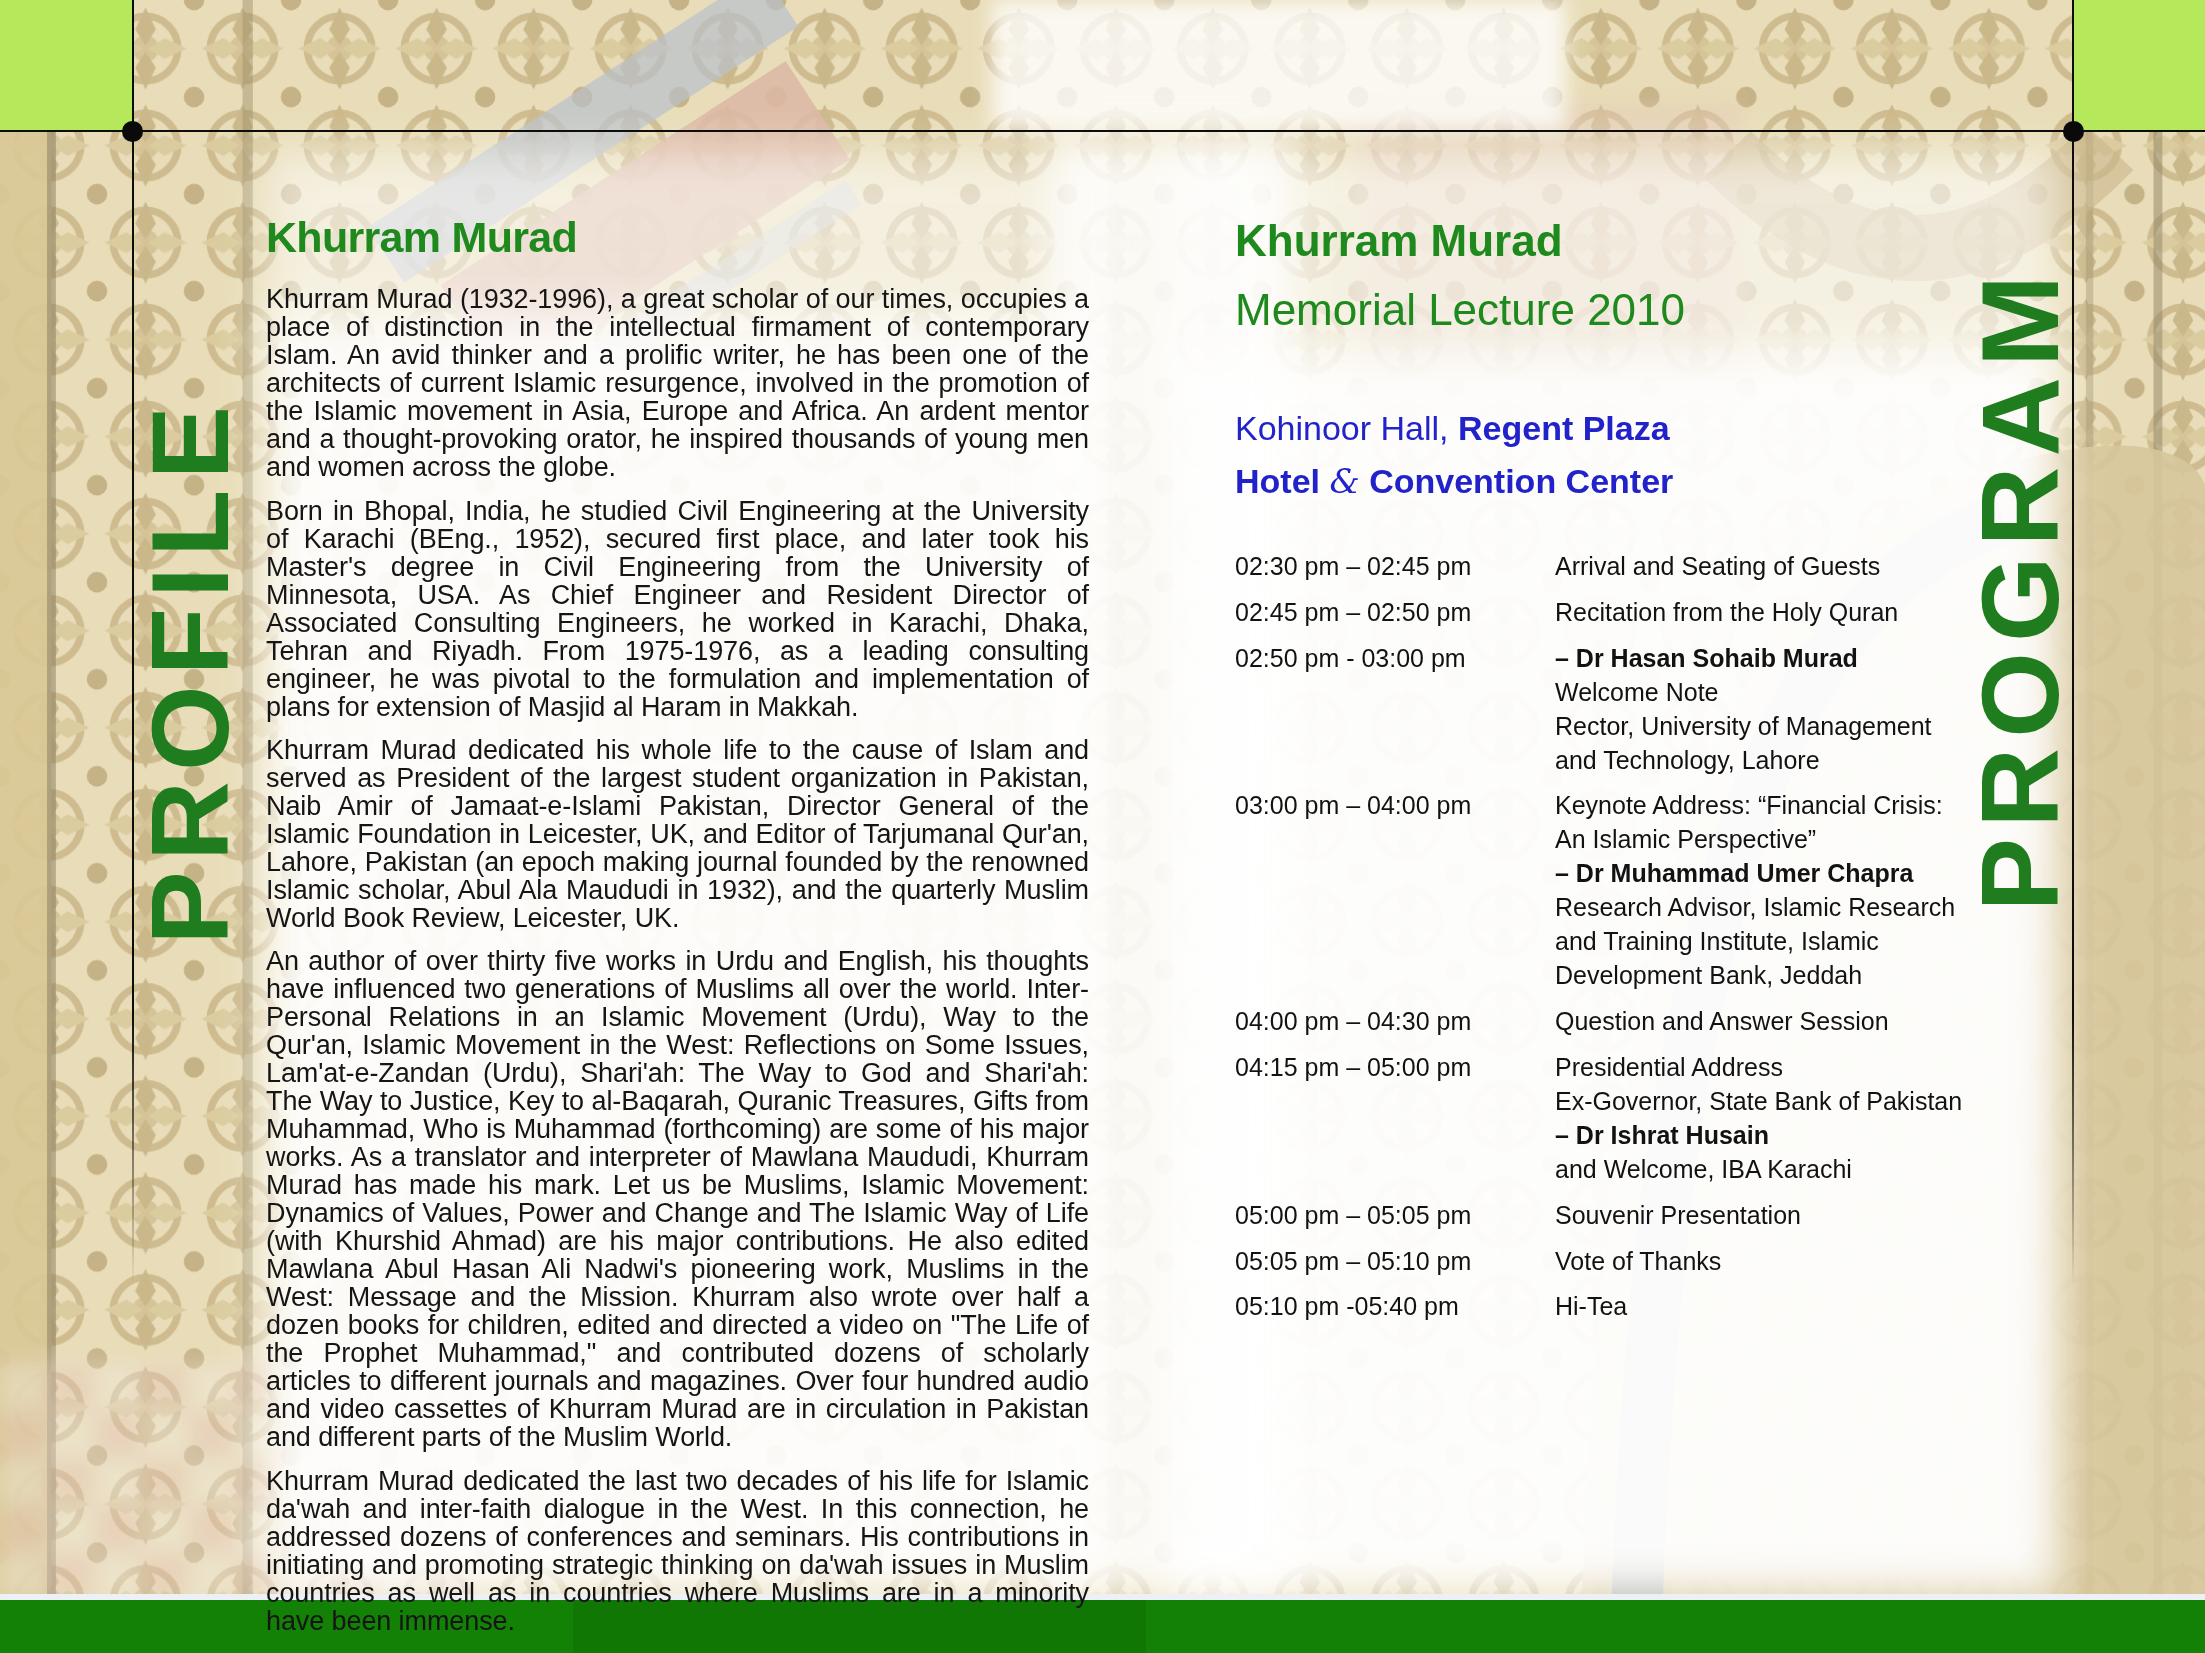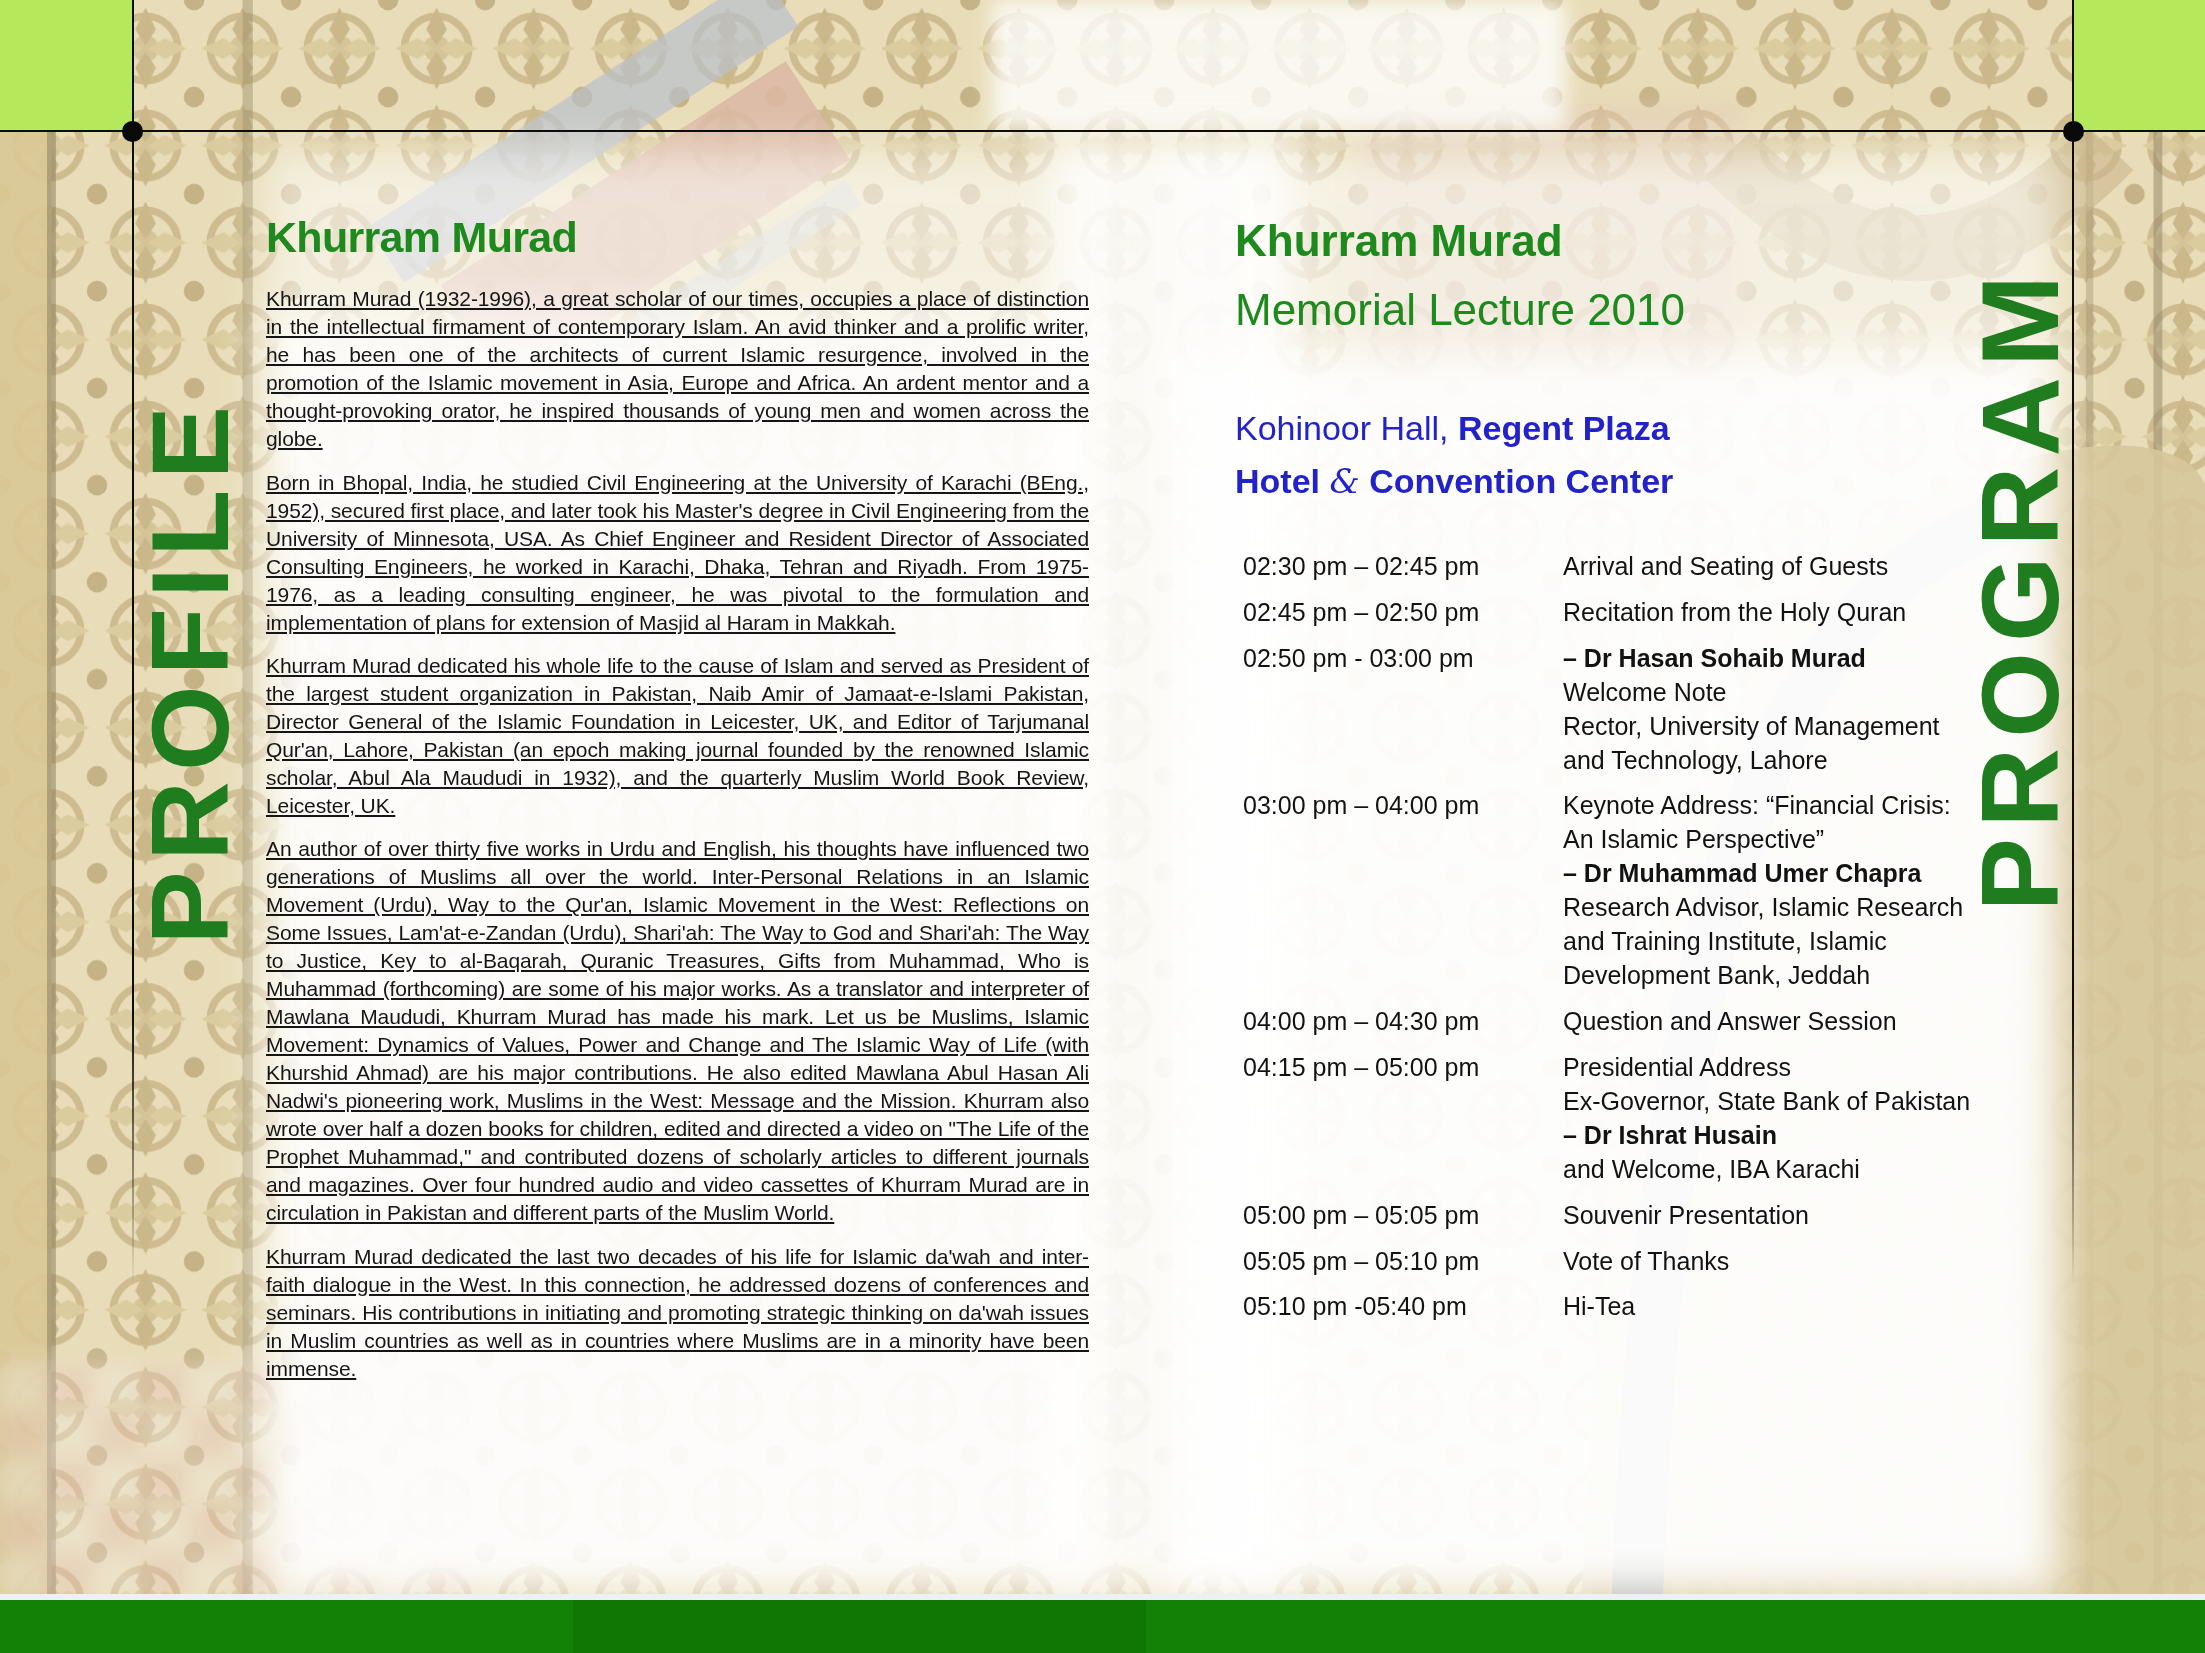--- a/index.html
+++ b/index.html
@@ -33,31 +33,31 @@
   .vlabel.profile{left:190px;top:670px;}
   .vlabel.program{left:2020px;top:588px;}
   
   .left-col{position:absolute;left:266px;top:215px;width:823px;z-index:6;}
   .left-heading{
     color:var(--title-green,#1e8a1e);font-size:43px;font-weight:bold;
     letter-spacing:-0.7px;margin:0 0 25px 0;line-height:1.05;
   }
   .body-par{
     margin:0 0 15.4px 0;text-align:justify;color:var(--body-text,#151515);
-    font-size:21px;line-height:28px;letter-spacing:-0.1px;text-decoration:underline;
+    font-size:27px;line-height:28px;letter-spacing:-0.1px;
   }
   
   .right-col{position:absolute;left:1235px;top:206px;width:801px;z-index:6;}
   .r-title{color:var(--title-green,#1e8a1e);font-size:44px;line-height:69px;margin:0;}
   .r-title.bold{font-weight:bold;}
   .venue{margin-top:58px;color:var(--venue-blue,#2222cb);font-size:34px;line-height:53px;}
   .venue .b{font-weight:bold;}
   .venue .amp{font-family:"DejaVu Serif",serif;font-style:italic;font-weight:400;}
   .schedule{margin-top:41px;}
-  .sch-row{display:flex;margin-bottom:11.8px;margin-left:8px;}
+  .sch-row{display:flex;margin-bottom:11.8px;}
   .sch-time{width:320px;flex:0 0 320px;color:#121212;font-size:25px;line-height:34px;white-space:nowrap;}
   .sch-desc{flex:1;color:#121212;font-size:25px;line-height:34px;}
   .sch-line.bold{font-weight:bold;}
 </style>
 </head>
 <body>
 
 <div class="canvas">
 
   <svg class="bg" viewBox="0 0 3000 2250" preserveAspectRatio="none" aria-hidden="true">

